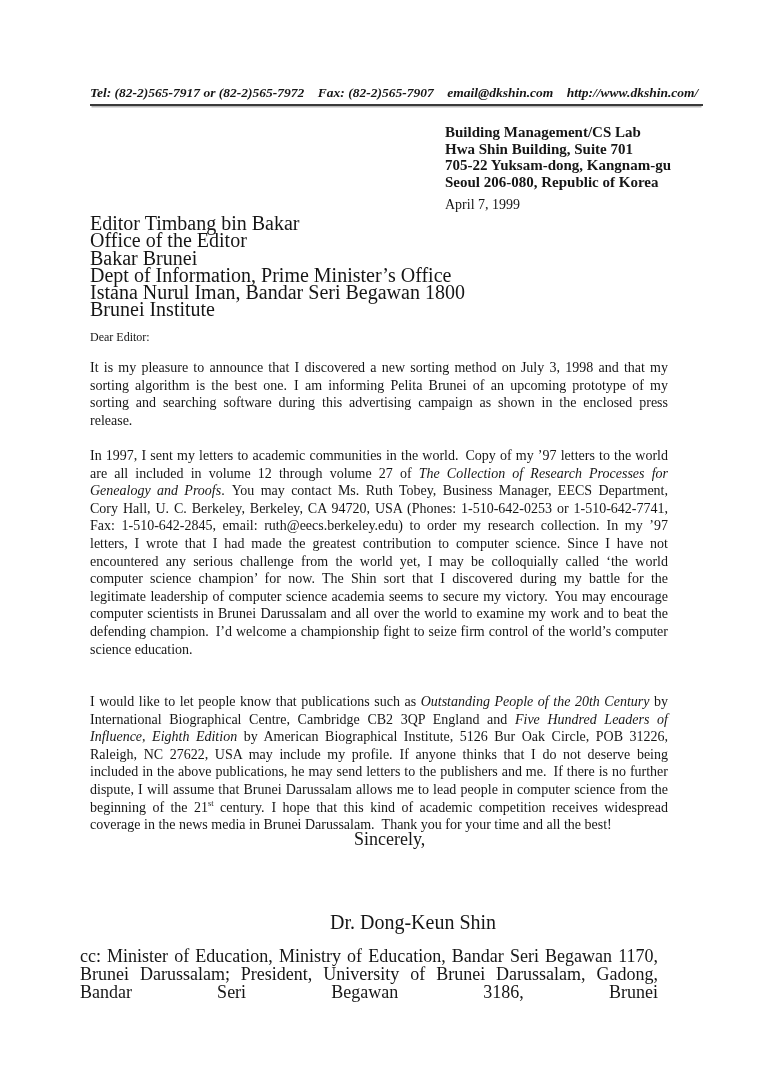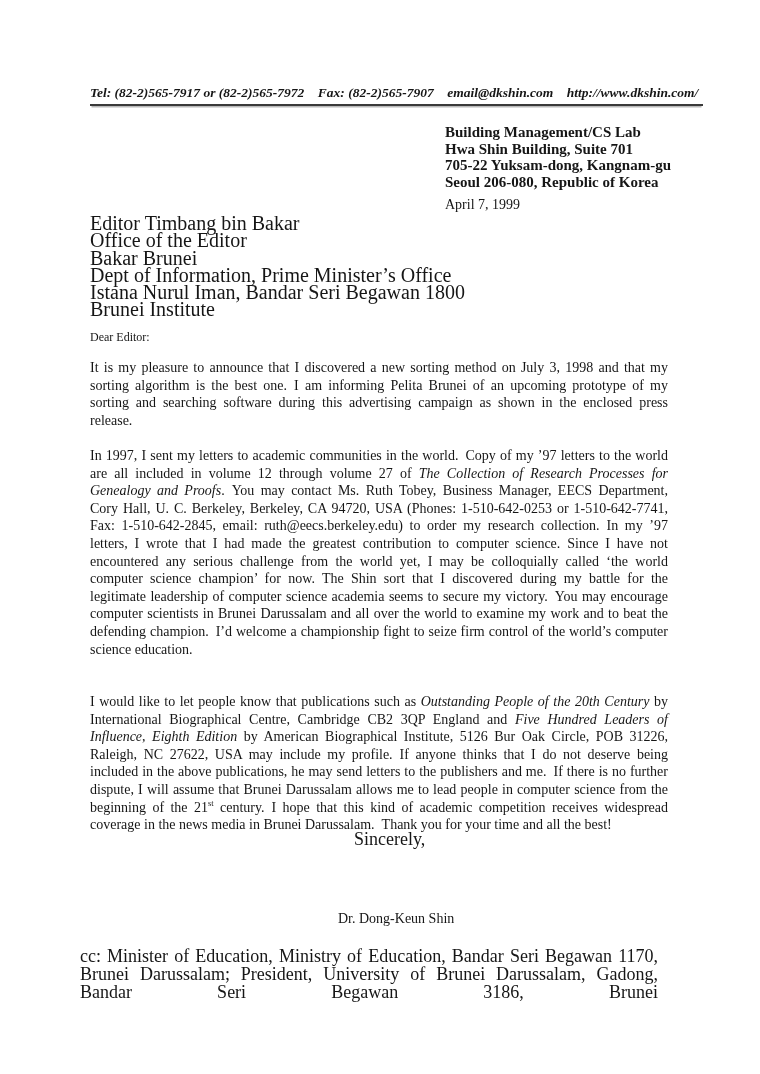--- a/index.html
+++ b/index.html
@@ -32,21 +32,21 @@
   .salutation{position:absolute;left:90px;top:330px;font-size:12px;}
   .para{
     position:absolute;left:90px;width:578px;
     font-size:14px;line-height:17.6px;
     text-align:justify;
   }
   .p1{top:359px;}
   .p2{top:447px;}
   .p3{top:661px;margin-top:32px;}
   .closing{position:absolute;left:354px;top:829px;font-size:18px;}
-  .signature-name{position:absolute;left:338px;top:911px;font-size:14px;}
+  .signature-name{position:absolute;left:330px;top:911px;font-size:20px;}
   .cc{
     position:absolute;left:80px;top:947px;width:578px;
     font-size:18px;line-height:18px;
     text-align:justify;text-align-last:justify;
   }
   .it{font-style:italic;}
   .sup{vertical-align:super;font-size:8.5px;line-height:0;}
 </style>
 </head>
 <body>

